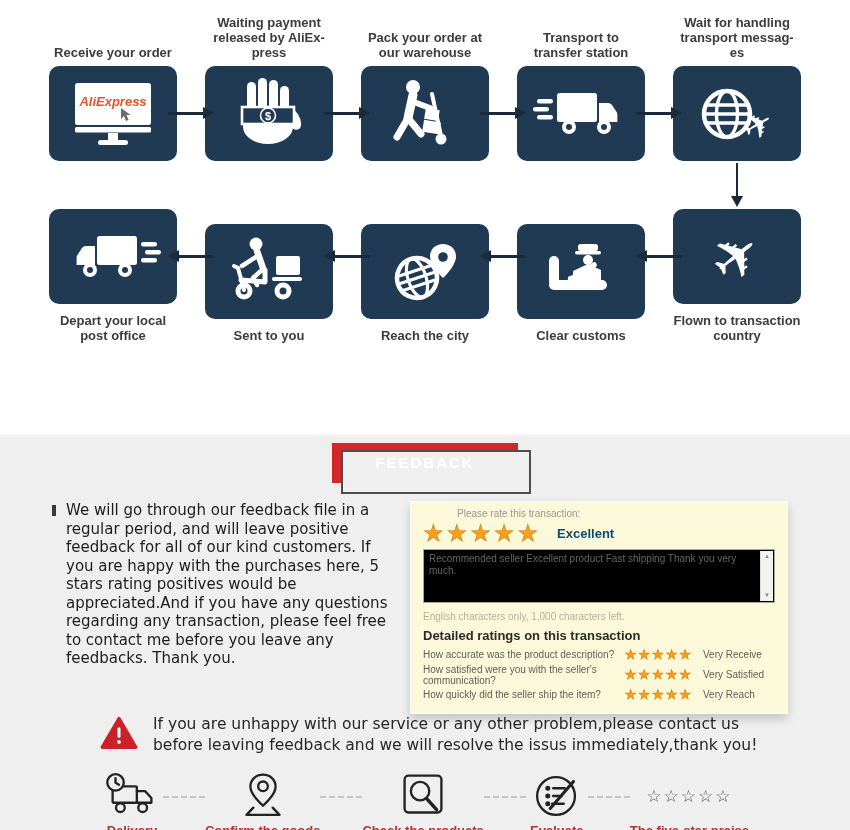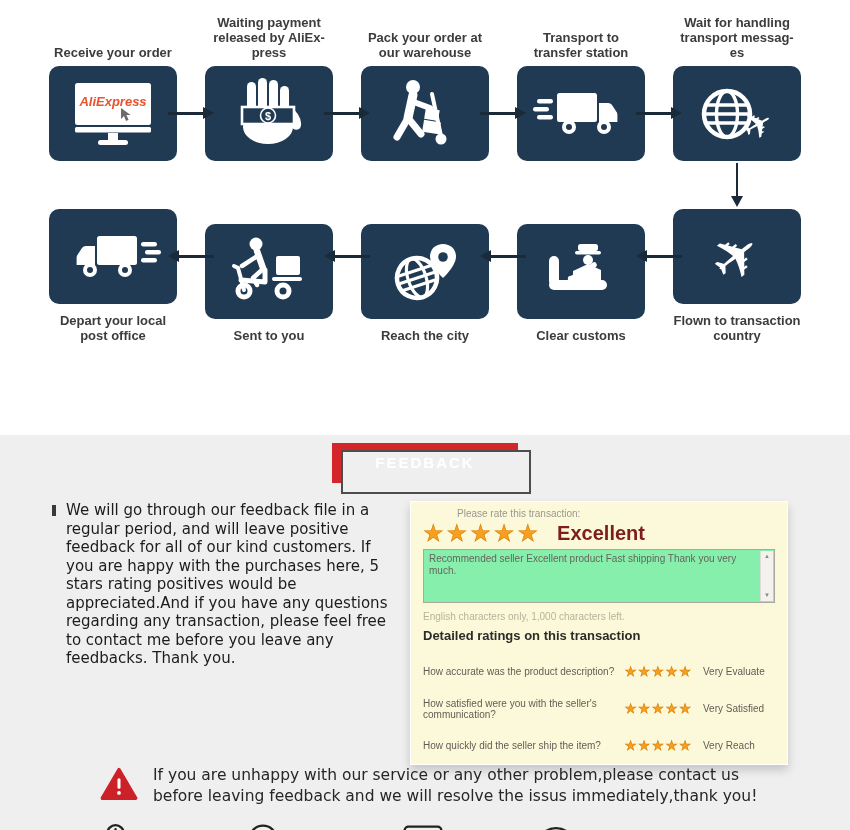--- a/index.html
+++ b/index.html
@@ -74,32 +74,32 @@
     padding: 6px 12px 10px; font-family: "Liberation Sans", sans-serif;
   }
   .form-prompt { font-size: 10px; color: #9a978e; margin-left: 34px; }
   .overall-row { display: flex; align-items: center; margin-top: 1px; }
   .stars-gold {
     color: #f6a01f; letter-spacing: 3px; -webkit-text-stroke: 0.7px #dd8208;
     font-family: "DejaVu Sans", sans-serif;
   }
   .stars-big { font-size: 23px; line-height: 26px; }
   .stars-small { font-size: 13px; line-height: 15px; letter-spacing: 2px; margin-right: 10px; }
-  .overall-label { margin-left: 16px; font-size: 20px; font-weight: bold; color: #7f1d1d; }
+  .overall-label { margin-left: 16px; font-size: 13px; font-weight: bold; color: #0c4a6e; }
   .comment-box {
-    margin-top: 3px; height: 54px; background: #86efac; border: 1px solid #a9a89c;
+    margin-top: 3px; height: 54px; background: #000000; border: 1px solid #a9a89c;
     position: relative; padding: 3px 20px 3px 5px; font-size: 10px; color: #66655c;
     line-height: 12px;
   }
   .scrollbar { position: absolute; top: 1px; right: 1px; bottom: 1px; width: 13px; background: #f3f2ec; border-left: 1px solid #ddd; }
   .sb-arrow { position: absolute; left: 0; width: 100%; text-align: center; font-size: 6px; color: #8a8a85; line-height: 9px; }
   .sb-arrow.up { top: 1px; } .sb-arrow.down { bottom: 1px; }
   .char-note { margin-top: 8px; font-size: 10px; color: #b6b29b; }
   .detailed-title { margin-top: 6px; font-size: 13px; font-weight: bold; color: #2b2b28; }
-  .rating-row { display: flex; align-items: center; height: 17px; margin-top: 20px; }
+  .rating-row { display: flex; align-items: center; height: 17px; margin-top: 3px; }
   .rating-q { flex: 1; font-size: 10px; color: #5f5e56; }
   .rating-v { width: 72px; font-size: 10px; color: #5f5e56; }
   
   .warning-row { display: flex; align-items: center; margin-top: 0; padding: 0 70px 0 100px; }
   .warning-icon { flex: none; margin-right: 15px; }
   .warning-text {
     font-family: "DejaVu Sans", sans-serif; font-size: 15.5px; line-height: 21px; color: #262626;
   }
   
   .bottom-row { margin-top: 14px; display: flex; justify-content: center; align-items: flex-start; }
@@ -341,21 +341,21 @@
           <span class="sb-arrow up">▲</span>
           <span class="sb-arrow down">▼</span>
         </span>
       </div>
       <div class="char-note">English characters only, 1,000 characters left.</div>
       <div class="detailed-title">Detailed ratings on this transaction</div>
 
       <div class="rating-row">
         <span class="rating-q">How accurate was the product description?</span>
         <span class="stars-gold stars-small">★★★★★</span>
-        <span class="rating-v">Very Evaluate</span>
+        <span class="rating-v">Very Receive</span>
       </div>
       <div class="rating-row">
         <span class="rating-q">How satisfied were you with the seller's communication?</span>
         <span class="stars-gold stars-small">★★★★★</span>
         <span class="rating-v">Very Satisfied</span>
       </div>
       <div class="rating-row">
         <span class="rating-q">How quickly did the seller ship the item?</span>
         <span class="stars-gold stars-small">★★★★★</span>
         <span class="rating-v">Very Reach</span>

